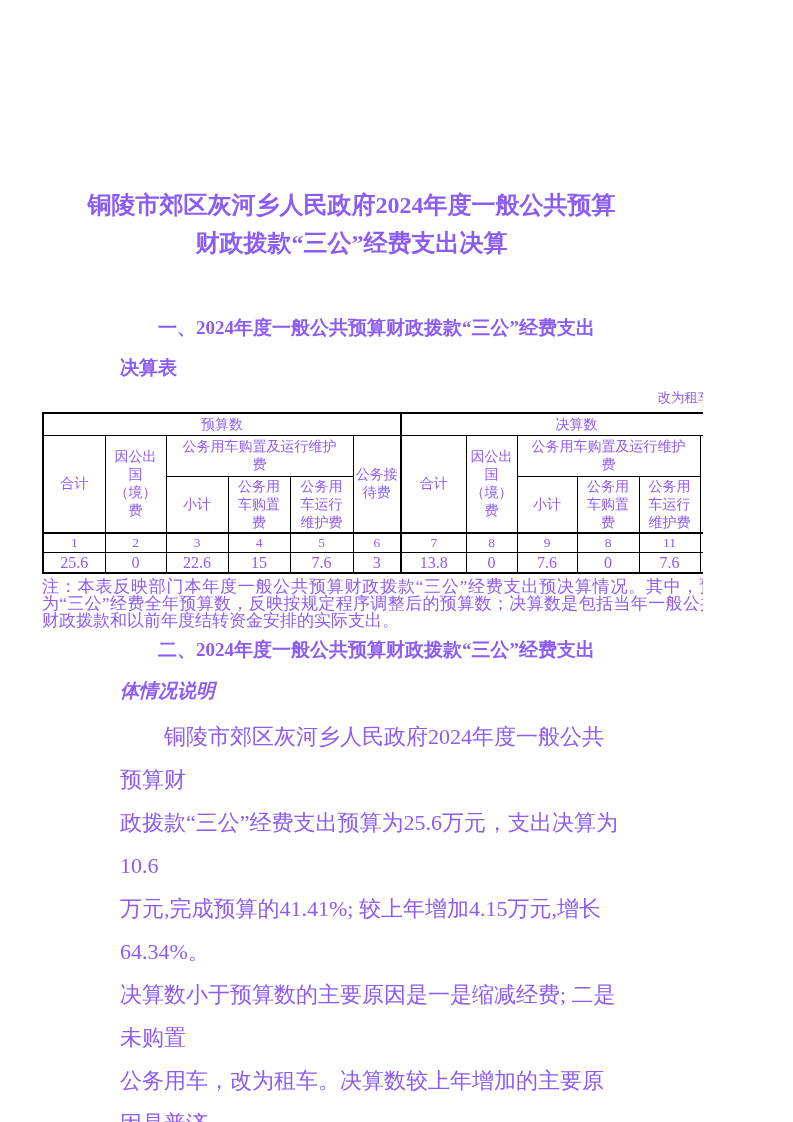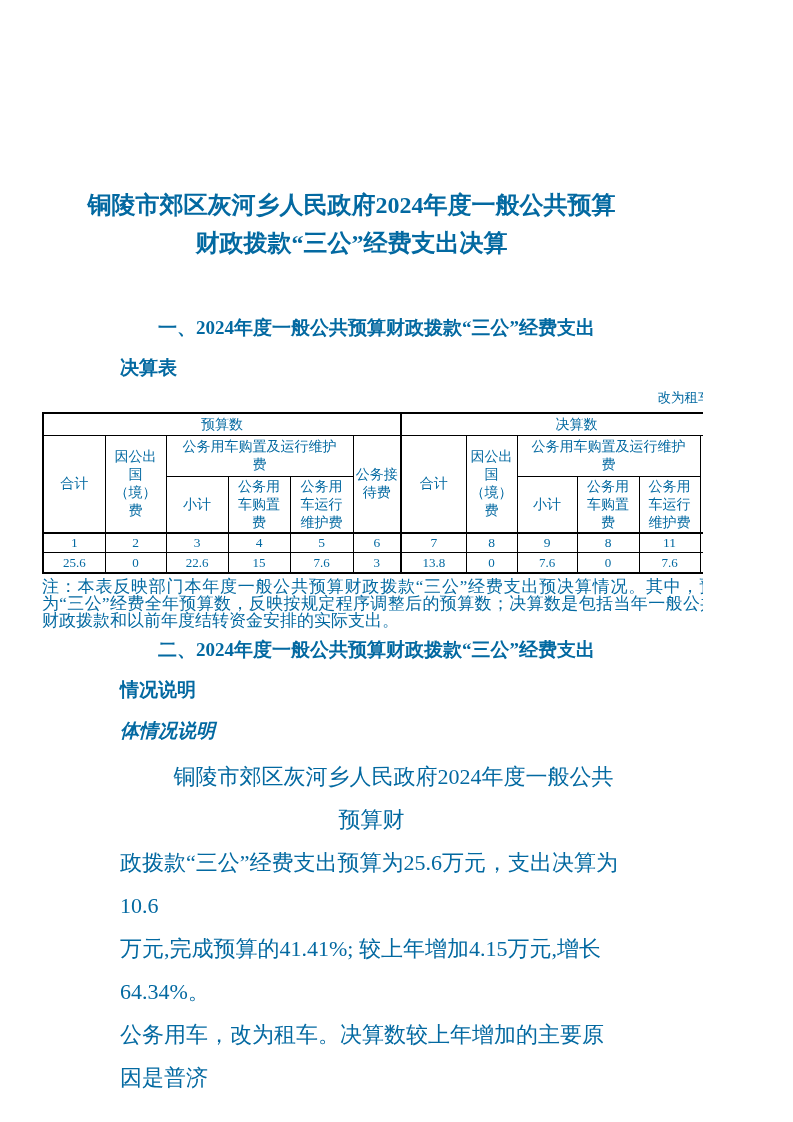--- a/index.html
+++ b/index.html
@@ -3,21 +3,21 @@
 <meta charset="utf-8">
 <style>
   html, body { margin: 0; padding: 0; background: #ffffff; }
   .page {
     position: relative;
     width: 703px;
     height: 1122px;
     background: #ffffff;
     overflow: hidden;
     font-family: "Liberation Serif", "DejaVu Serif", serif;
-    color: #0369a1;
+    color: #8b5cf6;
   }
   .doc-title {
     margin-top: 186px;
     text-align: center;
     font-size: 24px;
     font-weight: 700;
     line-height: 38px;
   }
   .heading {
     margin-left: 120px;
@@ -53,41 +53,41 @@
     vertical-align: middle;
     font-weight: 400;
     font-size: 14px;
     line-height: 18px;
     overflow: hidden;
   }
   tr.group-row th { height: 21px; line-height: 20px; }
   tr.head-row-1 th { height: 40px; }
   tr.head-row-2 th { height: 55px; }
   tr.num-row td { height: 18px; font-size: 13.5px; line-height: 16px; border-top: 2px solid #000; }
-  tr.val-row td { height: 19px; font-size: 13px; line-height: 17px; }
+  tr.val-row td { height: 19px; font-size: 16px; line-height: 17px; }
   .mid-split { border-right: 2px solid #000 !important; }
   .hw3 { max-width: 46px; margin: 0 auto; word-break: break-all; }
   .hw11 { max-width: 160px; margin: 0 auto; word-break: break-all; }
   .table-note {
     margin-top: 4px;
     margin-left: 42px;
     width: 710px;
     font-size: 17px;
     line-height: 17px;
     text-align: justify;
     word-break: break-all;
   }
   .body-para {
     margin-top: 4px;
     margin-left: 120px;
     margin-right: 80px;
     font-size: 22px;
     line-height: 43px;
   }
-  .body-para .indent { text-indent: 2em; text-align: center; }
+  .body-para .indent { text-indent: 2em; }
 </style>
 </head>
 <body>
 
 <div class="page">
 
   <div class="doc-title">
     <div>铜陵市郊区灰河乡人民政府2024年度一般公共预算</div>
     <div>财政拨款“三公”经费支出决算</div>
   </div>
@@ -185,27 +185,27 @@
       <td>7.6</td>
       <td>3</td>
     </tr>
   </tbody>
     </table>
 
   <div class="table-note">注：本表反映部门本年度一般公共预算财政拨款“三公”经费支出预决算情况。其中，预算数为“三公”经费全年预算数，反映按规定程序调整后的预算数；决算数是包括当年一般公共预算财政拨款和以前年度结转资金安排的实际支出。</div>
 
   <div class="heading sec2">
     <div class="indent">二、2024年度一般公共预算财政拨款“三公”经费支出</div>
-    <div>情况说明</div>
   </div>
 
   <div class="heading sub1">
     <div>体情况说明</div>
   </div>
 
   <div class="body-para">
     <div class="indent">铜陵市郊区灰河乡人民政府2024年度一般公共预算财</div>
     <div>政拨款“三公”经费支出预算为25.6万元，支出决算为10.6</div>
     <div>万元,完成预算的41.41%; 较上年增加4.15万元,增长64.34%。</div>
+    <div>决算数小于预算数的主要原因是一是缩减经费; 二是未购置</div>
     <div>公务用车，改为租车。决算数较上年增加的主要原因是普济</div>
   </div>
 
 </div>
 
 </body></html>

